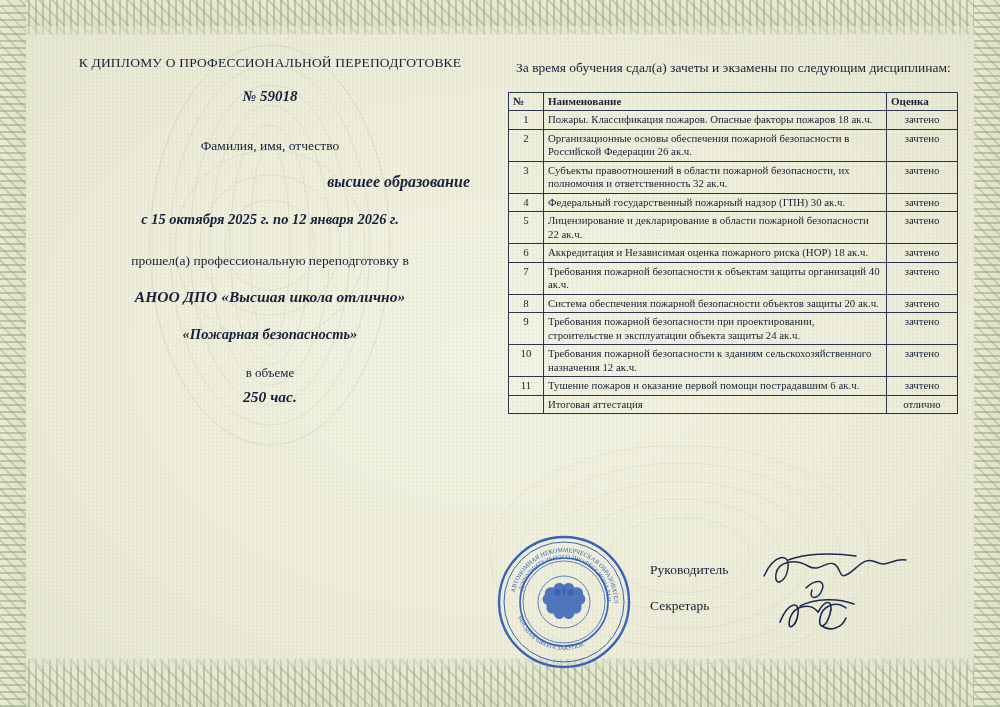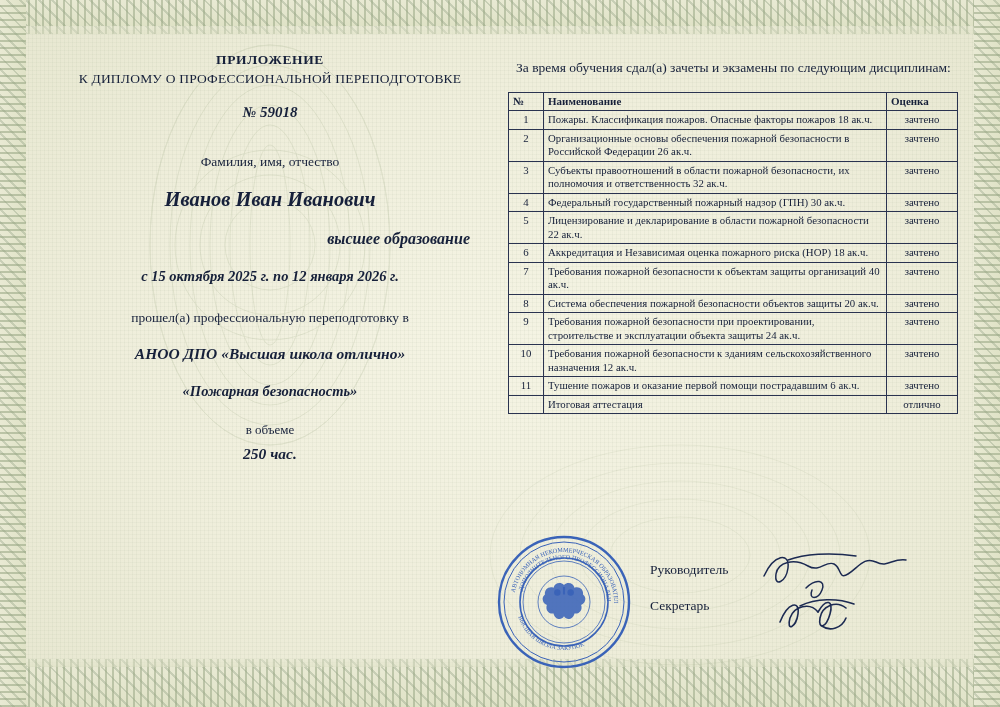--- a/index.html
+++ b/index.html
@@ -234,25 +234,23 @@
       <ellipse cx="210" cy="125" rx="160" ry="92"></ellipse>
       <ellipse cx="210" cy="125" rx="130" ry="74"></ellipse>
       <ellipse cx="210" cy="125" rx="100" ry="56"></ellipse>
       <ellipse cx="210" cy="125" rx="70" ry="38"></ellipse>
     </g>
   </svg>
 
   <div class="content">
 
     <div class="left">
-      <div class="hdr1">ПРИЛОЖЕНИЕ</div>
       <div class="hdr2">К ДИПЛОМУ О ПРОФЕССИОНАЛЬНОЙ ПЕРЕПОДГОТОВКЕ</div>
       <div class="docnum">№ 59018</div>
       <div class="fio-label">Фамилия, имя, отчество</div>
-      <div class="fio">Иванов Иван Иванович</div>
       <div class="line-bold">высшее образование</div>
       <div class="line-bold-sm">с 15 октября 2025 г. по 12 января 2026 г.</div>
       <div class="line-reg">прошел(а) профессиональную переподготовку в</div>
       <div class="org">АНОО ДПО «Высшая школа отлично»</div>
       <div class="line-bold-sm">«Пожарная безопасность»</div>
       <div class="volume-label">в объеме</div>
       <div class="volume-value">250 час.</div>
     </div>
 
     <div class="right">

